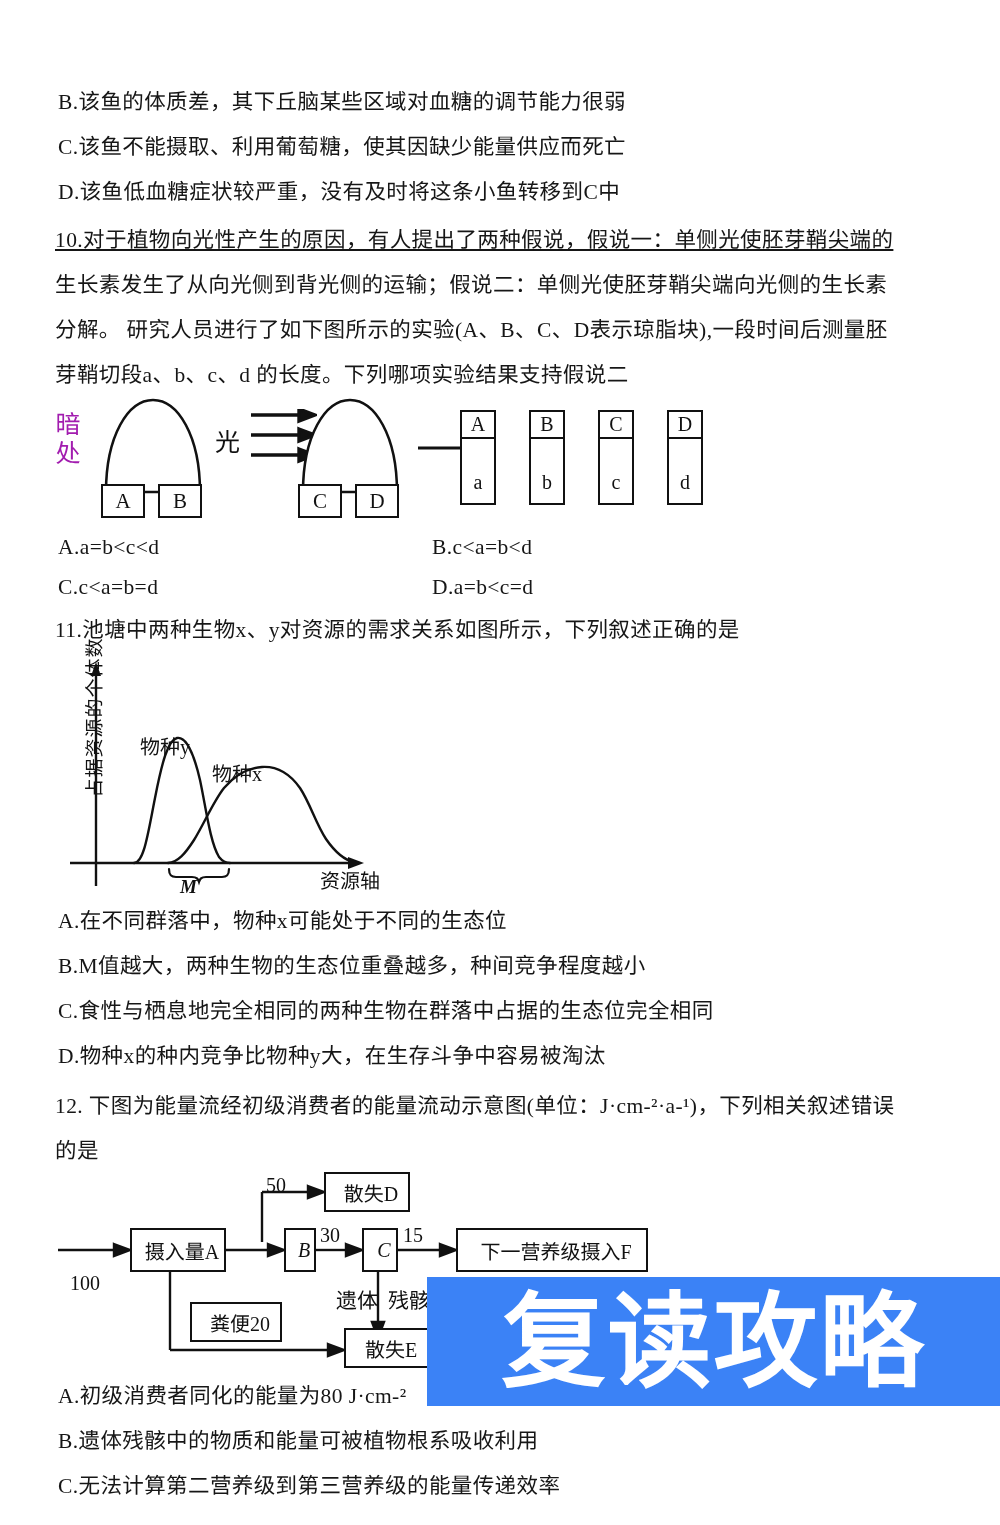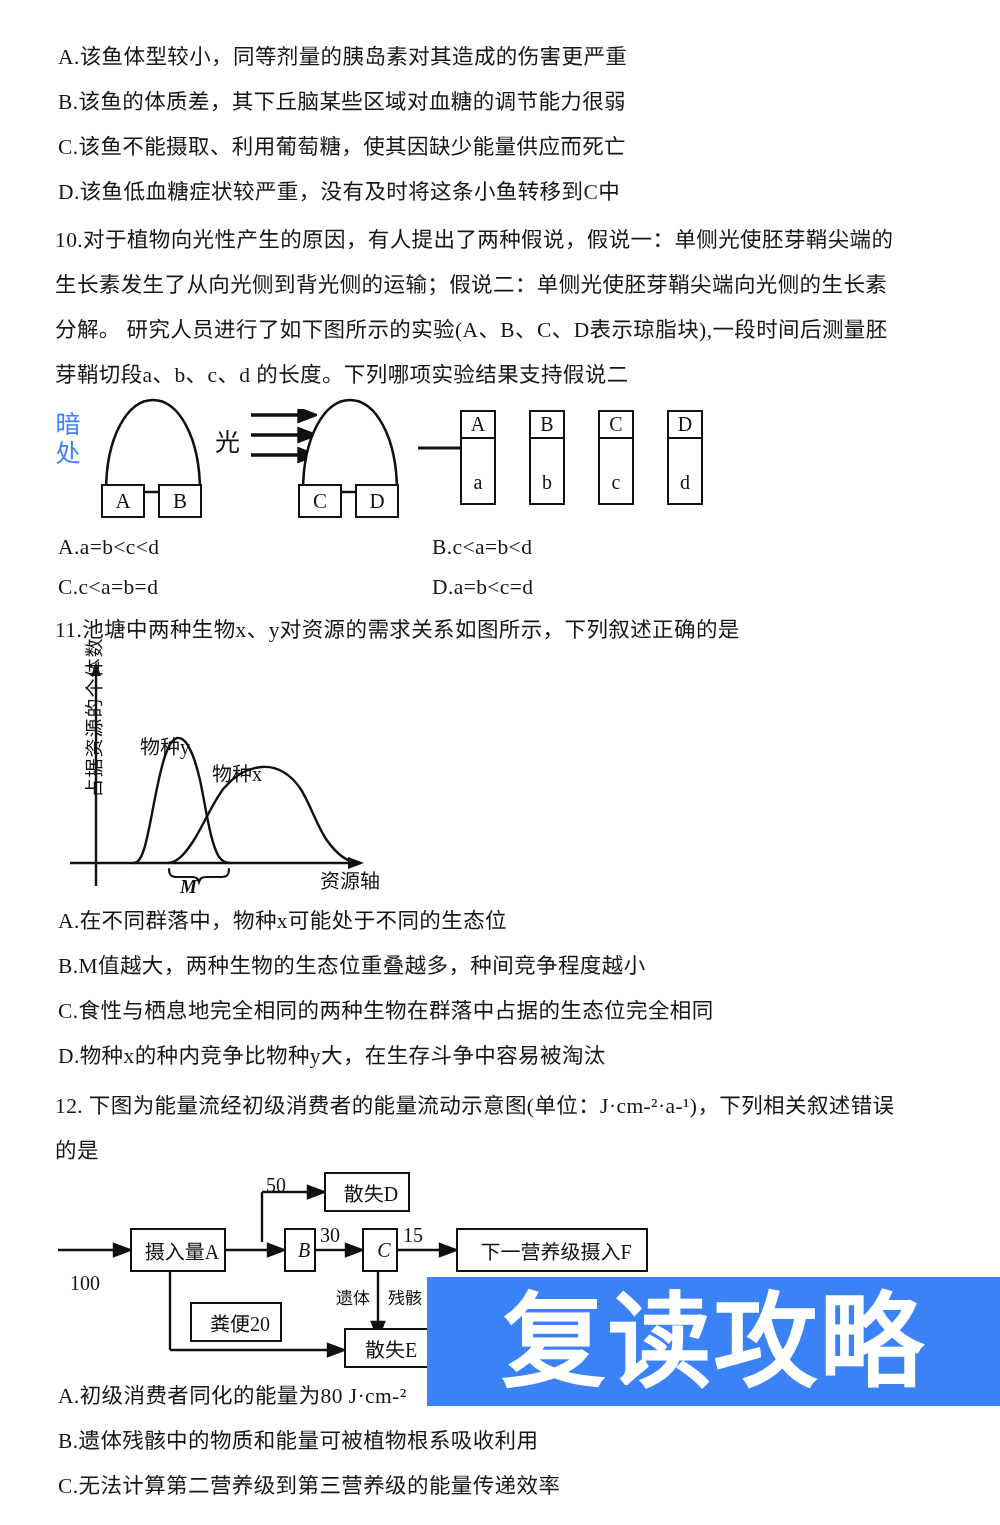--- a/index.html
+++ b/index.html
@@ -44,21 +44,21 @@
     top: 392px;
     width: 700px;
     height: 135px;
   }
   .darklabel {
     position: absolute;
     font-size: 25px;
     line-height: 29px;
     width: 32px;
     text-align: center;
-    color: #3b82f6;
+    color: #a21caf;
   }
   .lightlabel {
     position: absolute;
     font-size: 25px;
     color: #111;
   }
 
   .coleo {
     position: absolute;
   }
@@ -157,21 +157,21 @@
     text-align: center;
     white-space: nowrap;
     color: #111;
     display: flex;
     align-items: center;
     justify-content: center;
     padding-left: 8px;
   }
   .flabel {
     position: absolute;
-    font-size: 17px;
+    font-size: 21px;
     white-space: nowrap;
     color: #111;
   }
   .flabel.num { font-size: 20px; }
 
   
   .watermark {
     position: absolute;
     left: 427px;
     top: 1277px;
@@ -191,26 +191,25 @@
     color: #ffffff;
     letter-spacing: 2px;
     white-space: nowrap;
   }
 </style>
 </head>
 <body>
 
 <div class="page">
 
-  <div class="line opt" style="top:44px;">A.该鱼体型较小，同等剂量的胰岛素对其造成的伤害更严重</div>
   <div class="line opt" style="top:89px;">B.该鱼的体质差，其下丘脑某些区域对血糖的调节能力很弱</div>
   <div class="line opt" style="top:134px;">C.该鱼不能摄取、利用葡萄糖，使其因缺少能量供应而死亡</div>
   <div class="line opt" style="top:179px;">D.该鱼低血糖症状较严重，没有及时将这条小鱼转移到C中</div>
 
-  <div class="line qtext" style="top:227px;">10.对于植物向光性产生的原因，有人提出了两种假说，假说一：单侧光使胚芽鞘尖端的</div>
+  <div class="line qtext" style="top:227px;text-decoration:underline;">10.对于植物向光性产生的原因，有人提出了两种假说，假说一：单侧光使胚芽鞘尖端的</div>
   <div class="line qtext" style="top:272px;">生长素发生了从向光侧到背光侧的运输；假说二：单侧光使胚芽鞘尖端向光侧的生长素</div>
   <div class="line qtext" style="top:317px;">分解。 研究人员进行了如下图所示的实验(A、B、C、D表示琼脂块),一段时间后测量胚</div>
   <div class="line qtext" style="top:362px;">芽鞘切段a、b、c、d 的长度。下列哪项实验结果支持假说二</div>
 
   <div class="fig10">
 
     <div class="darklabel" style="left:4px; top:18px;">暗处</div>
 
     <div class="coleo" style="left:50px; top:4px;">
       <svg width="110" height="100" viewBox="0 0 110 100">

